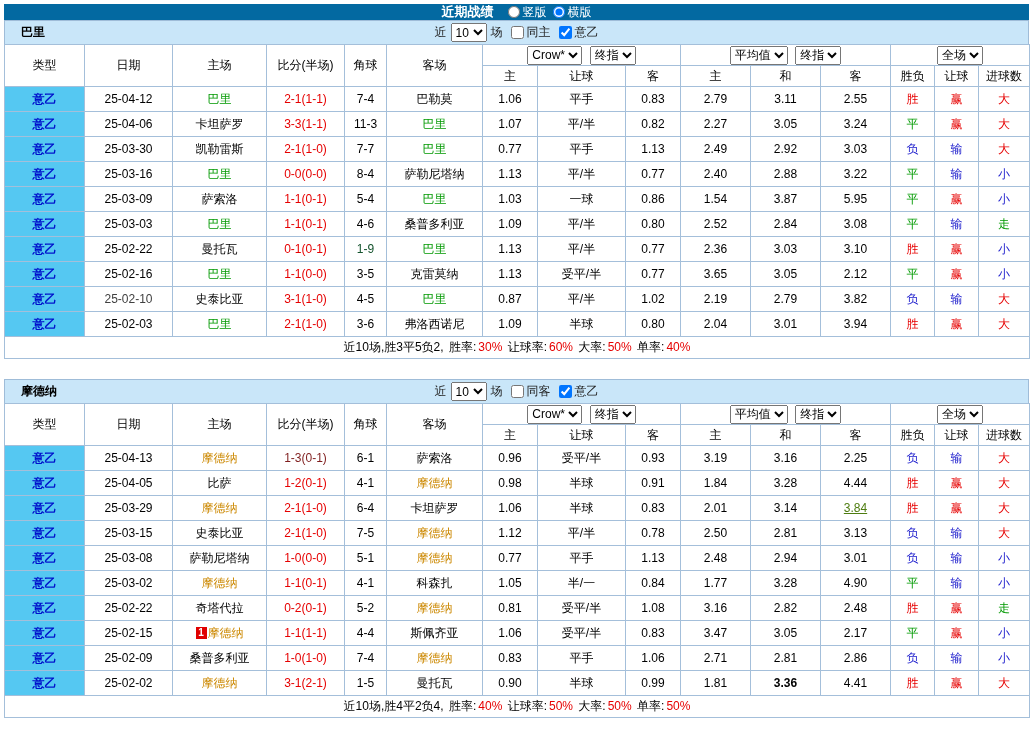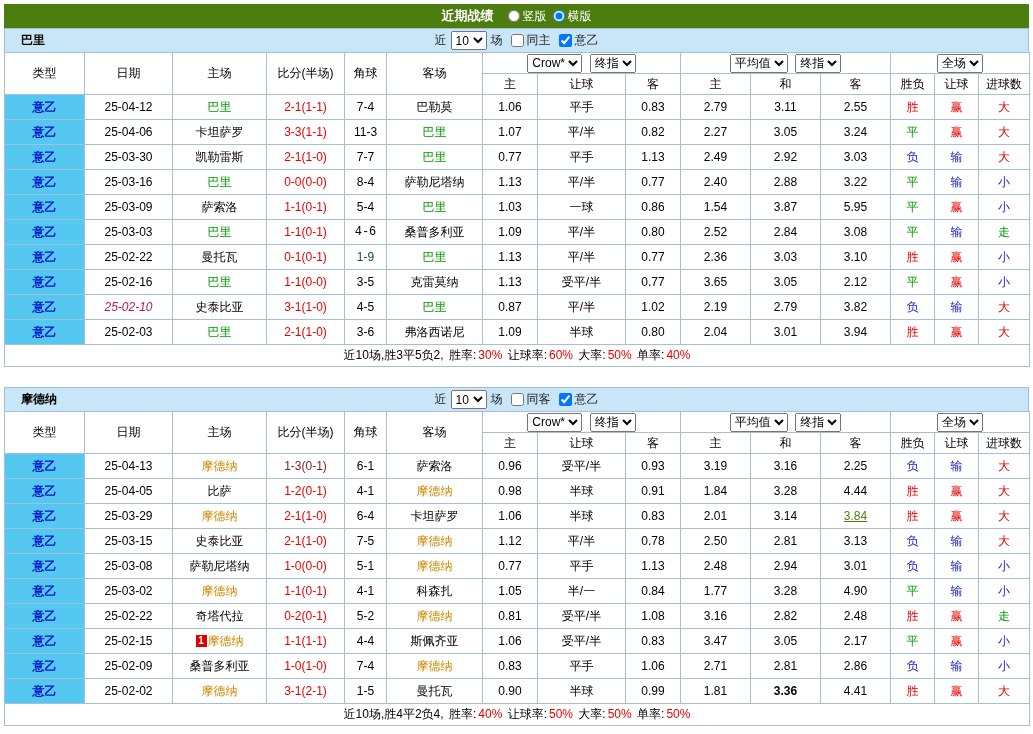--- a/index.html
+++ b/index.html
@@ -8,23 +8,23 @@
     width: 1033px;
     padding: 4px;
     font-family: "Liberation Sans", "DejaVu Sans", sans-serif;
     font-size: 12px;
     color: #222;
   }
   .wrap { width: 1025px; }
 
   
   .topbar {
-    background: #4d7c0f;
+    background: #0369a1;
     color: #fff;
-    height: 24px;
+    height: 16px;
     display: flex;
     align-items: center;
     justify-content: center;
     gap: 6px;
   }
   .topbar .title { font-weight: bold; font-size: 13px; margin-right: 8px; }
   .radio-opt { display: inline-flex; align-items: center; gap: 3px; cursor: pointer; color:#fff; }
   .radio-opt input { width: 12px; height: 12px; margin: 0; }
 
   
@@ -256,21 +256,21 @@
             <td style="color: rgb(0, 0, 0);">5.95</td>
             <td style="color: rgb(0, 153, 0);">平</td>
             <td style="color: rgb(230, 0, 0);">赢</td>
             <td style="color: rgb(26, 26, 204);">小</td>
           </tr>
           <tr>
             <td class="type-cell">意乙</td>
             <td style="color: rgb(0, 0, 0);">25-03-03</td>
             <td style="color: rgb(0, 153, 0);">巴里</td>
             <td style="color: rgb(230, 0, 0);">1-1(0-1)</td>
-            <td style="color: rgb(0, 0, 0); font-family: Liberation Mono, monospace;">4-6</td>
+            <td style="color: rgb(0, 0, 0);">4-6</td>
             <td style="color: rgb(0, 0, 0);">桑普多利亚</td>
             <td style="color: rgb(0, 0, 0);">1.09</td>
             <td style="color: rgb(0, 0, 0);">平/半</td>
             <td style="color: rgb(0, 0, 0);">0.80</td>
             <td style="color: rgb(0, 0, 0);">2.52</td>
             <td style="color: rgb(0, 0, 0);">2.84</td>
             <td style="color: rgb(0, 0, 0);">3.08</td>
             <td style="color: rgb(0, 153, 0);">平</td>
             <td style="color: rgb(26, 26, 204);">输</td>
             <td style="color: rgb(0, 153, 0);">走</td>
@@ -304,21 +304,21 @@
             <td style="color: rgb(0, 0, 0);">0.77</td>
             <td style="color: rgb(0, 0, 0);">3.65</td>
             <td style="color: rgb(0, 0, 0);">3.05</td>
             <td style="color: rgb(0, 0, 0);">2.12</td>
             <td style="color: rgb(0, 153, 0);">平</td>
             <td style="color: rgb(230, 0, 0);">赢</td>
             <td style="color: rgb(26, 26, 204);">小</td>
           </tr>
           <tr>
             <td class="type-cell">意乙</td>
-            <td style="color: #be185d; font-style: italic;">25-02-10</td>
+            <td style="color: #404040;">25-02-10</td>
             <td style="color: rgb(0, 0, 0);">史泰比亚</td>
             <td style="color: rgb(230, 0, 0);">3-1(1-0)</td>
             <td style="color: rgb(0, 0, 0);">4-5</td>
             <td style="color: rgb(0, 153, 0);">巴里</td>
             <td style="color: rgb(0, 0, 0);">0.87</td>
             <td style="color: rgb(0, 0, 0);">平/半</td>
             <td style="color: rgb(0, 0, 0);">1.02</td>
             <td style="color: rgb(0, 0, 0);">2.19</td>
             <td style="color: rgb(0, 0, 0);">2.79</td>
             <td style="color: rgb(0, 0, 0);">3.82</td>

